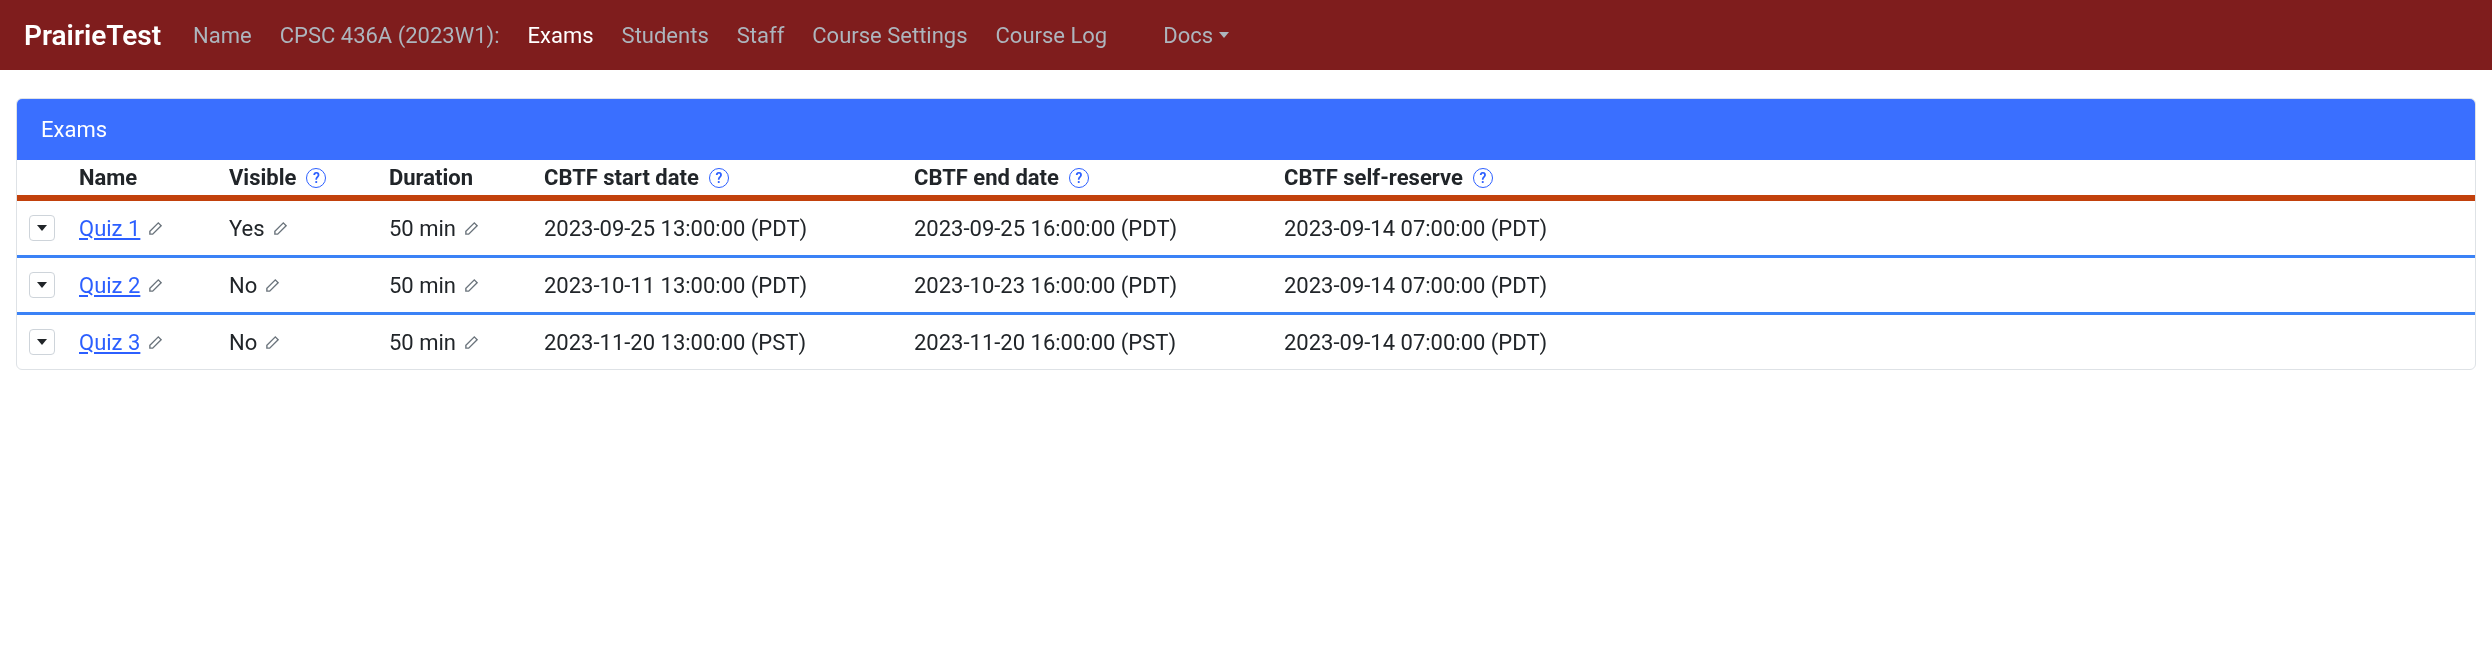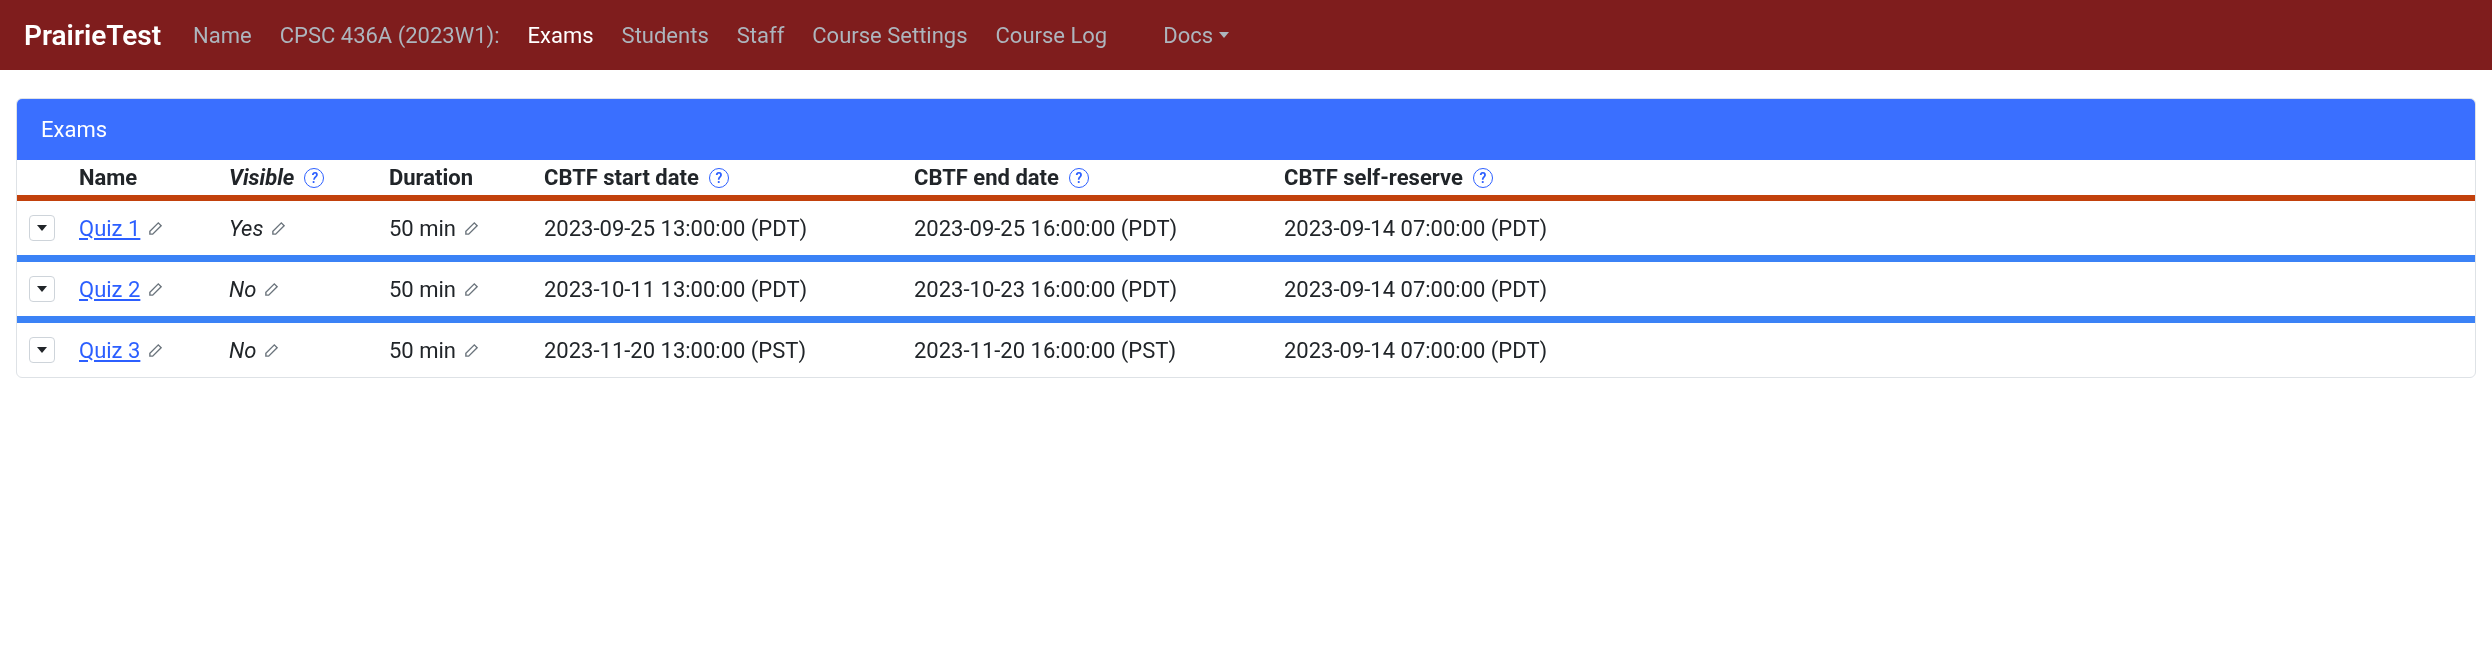--- a/index.html
+++ b/index.html
@@ -73,28 +73,28 @@
     .table th {
       text-align: left;
       padding: 5px 12px;
       font-size: 22px;
       font-weight: 700;
       border-bottom: 6px solid #c2410c;
     }
     .table td {
       padding: 14px 12px;
       font-size: 22px;
-      border-bottom: 7px solid #3b82f6;
+      border-bottom: 3px solid #3b82f6;
     }
     .table tr:last-child td {
       border-bottom: none;
     }
     .col-expand { width: 42px; padding-left: 14px; }
     .col-name { width: 150px; }
-    .col-visible { width: 160px; font-style: italic; }
+    .col-visible { width: 160px; }
     .col-duration { width: 155px; }
     .col-start { width: 370px; }
     .col-end { width: 370px; }
     .col-reserve { }
     .expand-btn {
       width: 26px;
       height: 26px;
       border: 1px solid #ced4da;
       border-radius: 4px;
       background: #fff;

